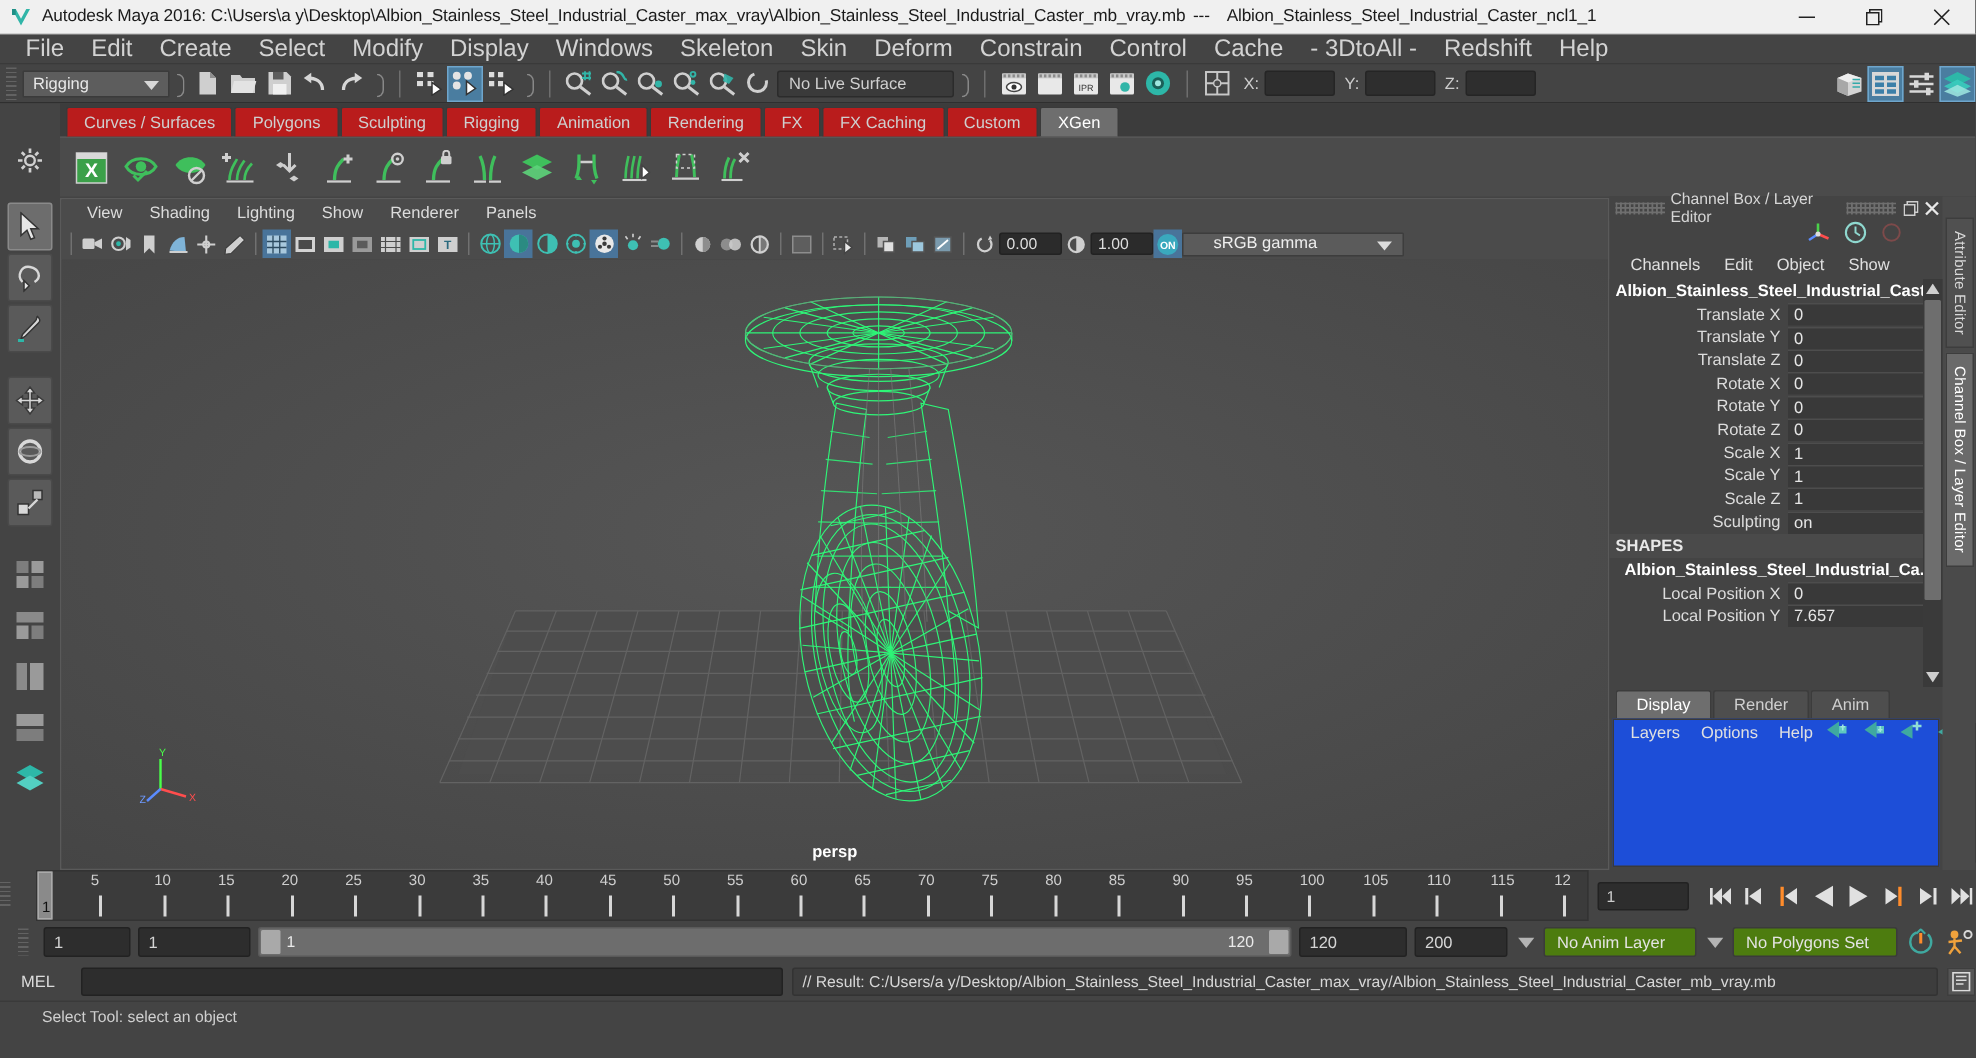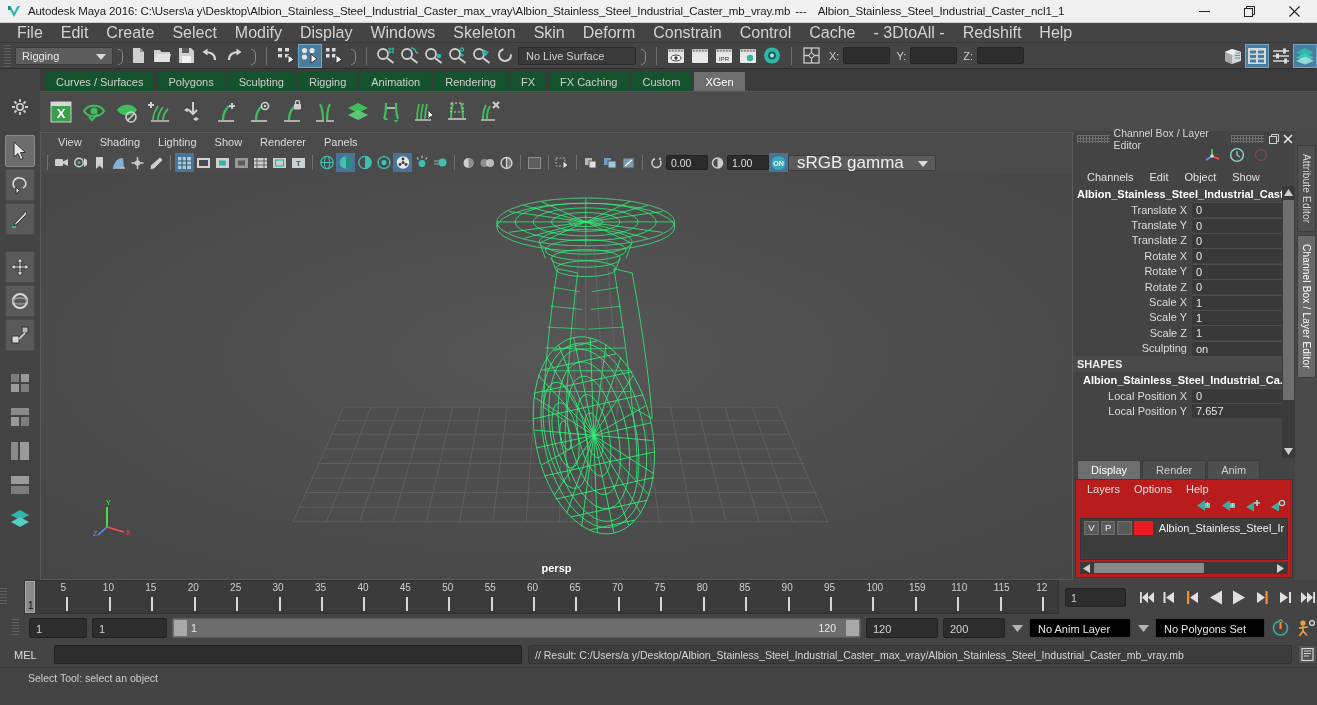--- a/index.html
+++ b/index.html
@@ -60,21 +60,21 @@
   .coordlabel { font-size: 11px; color: #cdcdcd; margin: 0 4px 0 6px; }
   .coordbox { width: 47px; height: 17px; background: #2e2e2e; border: 1px solid #252525; border-radius:2px;}
 
   
   .shelfwrap { background: #444; display:flex; }
   .shelf-left { width: 40px; background:#444; display:flex; flex-direction:column; align-items:center;}
   .shelf-main { flex:1; }
   .shelftabs { height: 22px; background: #3c3c3c; display: flex; align-items: flex-end; padding-left: 4px; }
   .shelftab {
     font-size: 11px; color: #cfcfcf; padding: 0 11px; height: 20px; line-height: 20px;
-    background: #14532d; border: 1px solid #3a3a3a; border-bottom: none;
+    background: #b91c1c; border: 1px solid #3a3a3a; border-bottom: none;
     margin-right: 1px; border-radius: 2px 2px 0 0; white-space: nowrap;
   }
   .shelftab.active { background: #6e6e6e; color: #fff; }
   .shelfbar { height: 40px; background: #4b4b4b; display: flex; align-items: center; padding-left: 6px; gap: 3px;
               border-top:1px solid #565656;}
   .shelficon { width: 30px; height: 32px; display: flex; align-items: center; justify-content: center; }
 
   
   .mainarea { display: flex; height: 449px; background: #444; }
   .toolbox { width: 40px; background: #444; display: flex; flex-direction: column; align-items: center; padding-top: 4px;}
@@ -86,22 +86,22 @@
 
   .viewportpanel { flex: 1; display: flex; flex-direction: column; background: #444; border: 1px solid #5a5a5a; margin: 1px 0 0 0;}
   .vpmenubar { height: 19px; background: #4b4b4b; display: flex; align-items: center; padding-left: 8px;}
   .vpmenu { font-size: 11px; color: #dcdcdc; padding: 0 9px; line-height: 19px; }
   .vptoolbar { height: 21px; background: #4b4b4b; display: flex; align-items: center; padding-left: 2px; }
   .vpi { width: 19px; height: 19px; display: flex; align-items: center; justify-content: center; }
   .vpi.sel { background: #49749a; }
   .vpsep { width: 1px; height: 15px; background: #717171; margin: 0 4px; }
   .numfield { width: 42px; height: 15px; background: #2b2b2b; border:1px solid #222; color: #ddd; font-size: 10.5px;
               display:flex; align-items:center; padding-left:4px; border-radius:2px;}
-  .gammasel { width: 148px; height: 16px; background: #5b5b5b; border: 1px solid #3d3d3d; font-size: 17px; color:#eee;
-              display: flex; align-items:center; padding-left: 8px; position: relative; border-radius:1px;}
+  .gammasel { width: 148px; height: 16px; background: #5b5b5b; border: 1px solid #3d3d3d; font-size: 11px; color:#eee;
+              display: flex; padding-left: 20px; position: relative; border-radius:1px;}
   .gammasel .caret { position:absolute; right:7px; top:5px; border-left:5px solid transparent;
               border-right:5px solid transparent; border-top:6px solid #dcdcdc;}
 
   .viewport { flex: 1; position: relative; background: #4b4b4b; overflow:hidden; }
   .persp-label { position: absolute; bottom: 5px; left: 0; right: 0; text-align: center;
                  font-size: 11px; color: #fff; font-weight: bold; }
   .axis-gizmo { position:absolute; left: 52px; bottom: 38px; }
 
   
   .rightpanel { width: 244px; background: #444; display: flex; }
@@ -128,21 +128,21 @@
              font-size: 11px; color: #e6e6e6; padding-left: 4px; line-height: 15px; }
   .cbscroll { position: absolute; right: 0; top: 0; bottom: 0; width: 13px; background: #3a3a3a; }
   .cbthumb { position: absolute; left: 1px; right:1px; top: 14px; height: 200px; background: #6e6e6e; border-radius:1px;}
   .arrbtn { position: absolute; left:0; right:0; height:13px; display:flex; align-items:center; justify-content:center;}
   .sec-head { font-size: 11px; font-weight: bold; color: #e8e8e8; padding: 2px 0 2px 4px; background:#4a4a4a;}
 
   .layertabs { height: 21px; background: #444; display: flex; align-items: flex-end; padding-left: 4px; }
   .ltab { font-size: 11px; color: #cfcfcf; padding: 0 13px; height: 19px; line-height: 19px;
           background: #4e4e4e; border: 1px solid #3c3c3c; border-bottom:none; margin-right:1px; border-radius:2px 2px 0 0;}
   .ltab.active { background: #6e6e6e; color: #fff; }
-  .layerbody { flex:1; background: #b91c1c; border:1px solid #3a3a3a; margin: 0 2px 2px 2px; display:flex; flex-direction:column;}
+  .layerbody { flex:1; background: #1d4ed8; border:1px solid #3a3a3a; margin: 0 2px 2px 2px; display:flex; }
   .lmenus { height:18px; display:flex; align-items:center; padding-left:4px;}
   .lmenu { font-size:11px; color:#e0e0e0; padding: 0 7px; }
   .licons { height:18px; display:flex; align-items:center; justify-content:flex-end; padding-right:6px; gap:9px;}
   .layerlist { flex:1; background: #3d3d3d; border:1px solid #323232; margin: 2px 4px; position:relative;}
   .layerrow { display:flex; align-items:center; height: 17px; padding: 2px 3px; }
   .lbox { width: 15px; height: 14px; background: #5a5a5a; border: 1px solid #707070; font-size:9.5px;
           color:#eee; display:flex; align-items:center; justify-content:center; margin-right: 2px;}
   .lswatch { width: 19px; height: 14px; margin-right: 6px; }
   .lname { font-size: 11px; color: #f0f0f0; white-space: nowrap; overflow:hidden; }
   .lhscroll { height: 12px; background: #3a3a3a; display:flex; align-items:center; margin: 0 4px 3px 4px; position:relative;}
@@ -161,21 +161,21 @@
   .pb { width: 21px; height: 22px; display:flex; align-items:center; justify-content:center;}
 
   
   .rangebar { height: 28px; background: #444; display: flex; align-items: center; padding-left: 12px; gap: 5px;}
   .rfield { height: 20px; background: #2d2d2d; border: 1px solid #222; color: #d5d5d5;
             font-size: 11px; line-height: 20px; padding-left: 6px; border-radius: 2px;}
   .rangetrack { flex: 1; height: 20px; background: #6d6d6d; border: 1px solid #5a5a5a; position: relative; border-radius: 2px;}
   .rt-handle { position:absolute; top:1px; bottom:1px; width: 13px; background: #a9a9a9; border-radius:1px;}
   .rt-lbl { position: absolute; font-size: 10.5px; color: #eaeaea; top: 3px;}
   .dropdown-caret { width: 14px; height: 20px; display:flex; align-items:center; justify-content:center;}
-  .sel2 { height: 20px; background: #000000; border:1px solid #3b3b3b; color:#e4e4e4; font-size:11px;
+  .sel2 { height: 20px; background: #4d7c0f; border:1px solid #3b3b3b; color:#e4e4e4; font-size:11px;
           line-height:20px; padding: 0 8px; border-radius:2px;}
 
   
   .cmdline { height: 25px; background: #444; display: flex; align-items: center; padding-left: 14px; gap: 6px;}
   .mel-lbl { font-size: 11px; color: #dcdcdc; width: 34px; }
   .cmd-input { width: 468px; height: 19px; background: #2d2d2d; border: 1px solid #222; border-radius:2px;}
   .cmd-result { flex: 1; height: 19px; background: #3d3d3d; border: 1px solid #333; font-size: 10.5px;
                 color: #d7d7d7; line-height: 19px; padding-left: 6px; white-space: nowrap; overflow: hidden; border-radius:2px;}
   .cmd-btn { width: 19px; height: 19px; background: #555; border: 1px solid #3e3e3e; display:flex; align-items:center; justify-content:center;}
 
@@ -1305,21 +1305,21 @@
         <div class="tick-label" style="left: calc(65.7084% - 7px);">80</div>
         <div class="tick-mark" style="left: calc(65.7084% - 1px);"></div>
         <div class="tick-label" style="left: calc(69.8152% - 7px);">85</div>
         <div class="tick-mark" style="left: calc(69.8152% - 1px);"></div>
         <div class="tick-label" style="left: calc(73.922% - 7px);">90</div>
         <div class="tick-mark" style="left: calc(73.922% - 1px);"></div>
         <div class="tick-label" style="left: calc(78.0287% - 7px);">95</div>
         <div class="tick-mark" style="left: calc(78.0287% - 1px);"></div>
         <div class="tick-label" style="left: calc(82.1355% - 7px);">100</div>
         <div class="tick-mark" style="left: calc(82.1355% - 1px);"></div>
-        <div class="tick-label" style="left: calc(86.2423% - 7px);">159</div>
+        <div class="tick-label" style="left: calc(86.2423% - 7px);">105</div>
         <div class="tick-mark" style="left: calc(86.2423% - 1px);"></div>
         <div class="tick-label" style="left: calc(90.3491% - 7px);">110</div>
         <div class="tick-mark" style="left: calc(90.3491% - 1px);"></div>
         <div class="tick-label" style="left: calc(94.4559% - 7px);">115</div>
         <div class="tick-mark" style="left: calc(94.4559% - 1px);"></div>
         <div class="tick-label" style="left: calc(98.5626% - 7px);">12</div>
         <div class="tick-mark" style="left: calc(98.5626% - 1px);"></div>
       </div>
     <div class="ts-right">
       <div class="ts-field">1</div>

